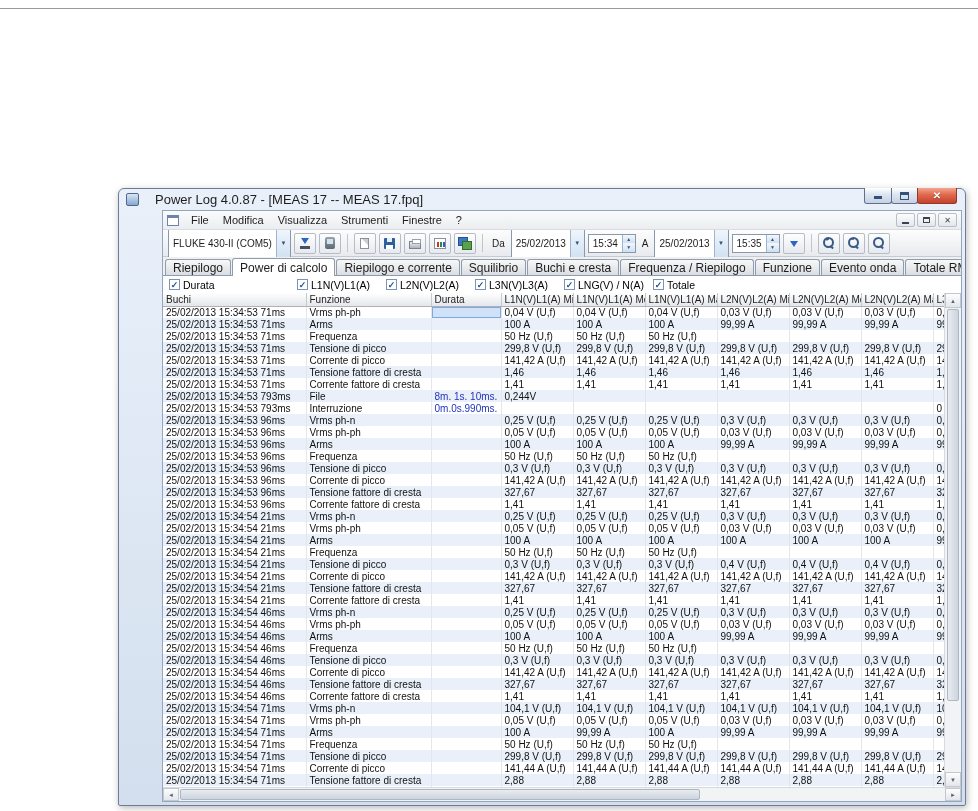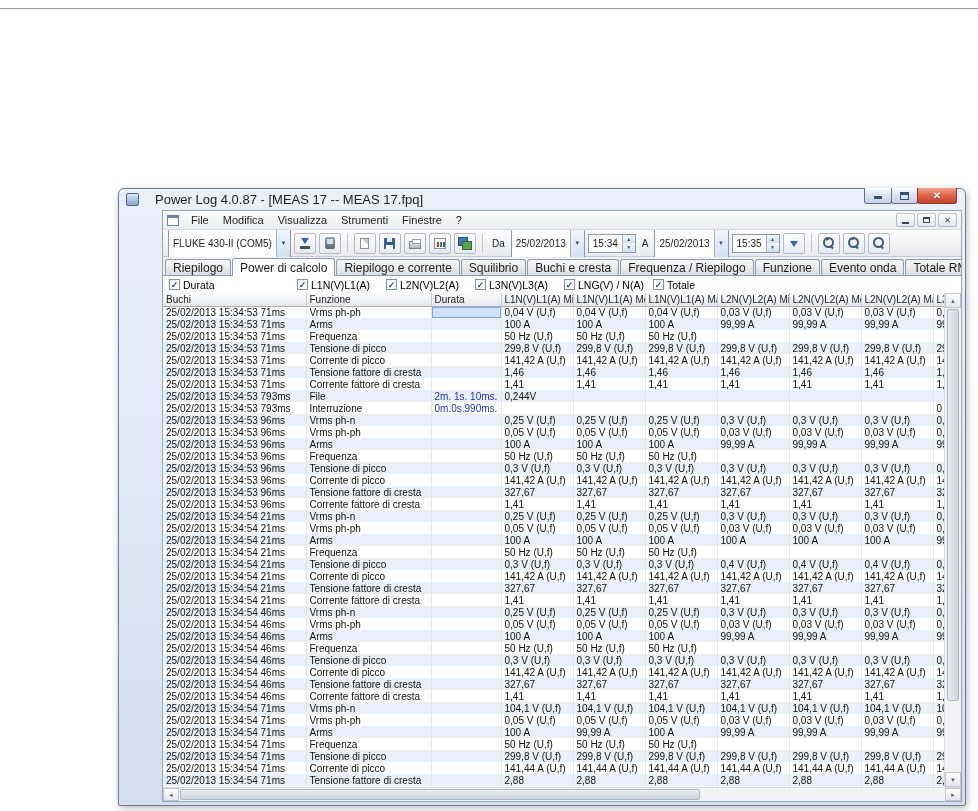--- a/index.html
+++ b/index.html
@@ -384,21 +384,21 @@
                   <td class="c-val">1,41</td>
                   <td class="c-val">1,41</td>
                   <td class="c-val">1,41</td>
                   <td class="c-val">1,41</td>
                   <td class="c-val">1,41</td>
                   <td class="c-val">1,41</td>
                 </tr>
                 <tr class="row">
                   <td class="c-date">25/02/2013 15:34:53 793ms</td>
                   <td class="c-func">File</td>
-                  <td class="c-dur">2m. 1s. 10ms.</td>
+                  <td class="c-dur">8m. 1s. 10ms.</td>
                   <td class="c-val">0,244V</td>
                   <td class="c-val"></td>
                   <td class="c-val"></td>
                   <td class="c-val"></td>
                   <td class="c-val"></td>
                   <td class="c-val"></td>
                   <td class="c-val"></td>
                 </tr>
                 <tr class="row">
                   <td class="c-date">25/02/2013 15:34:53 793ms</td>

